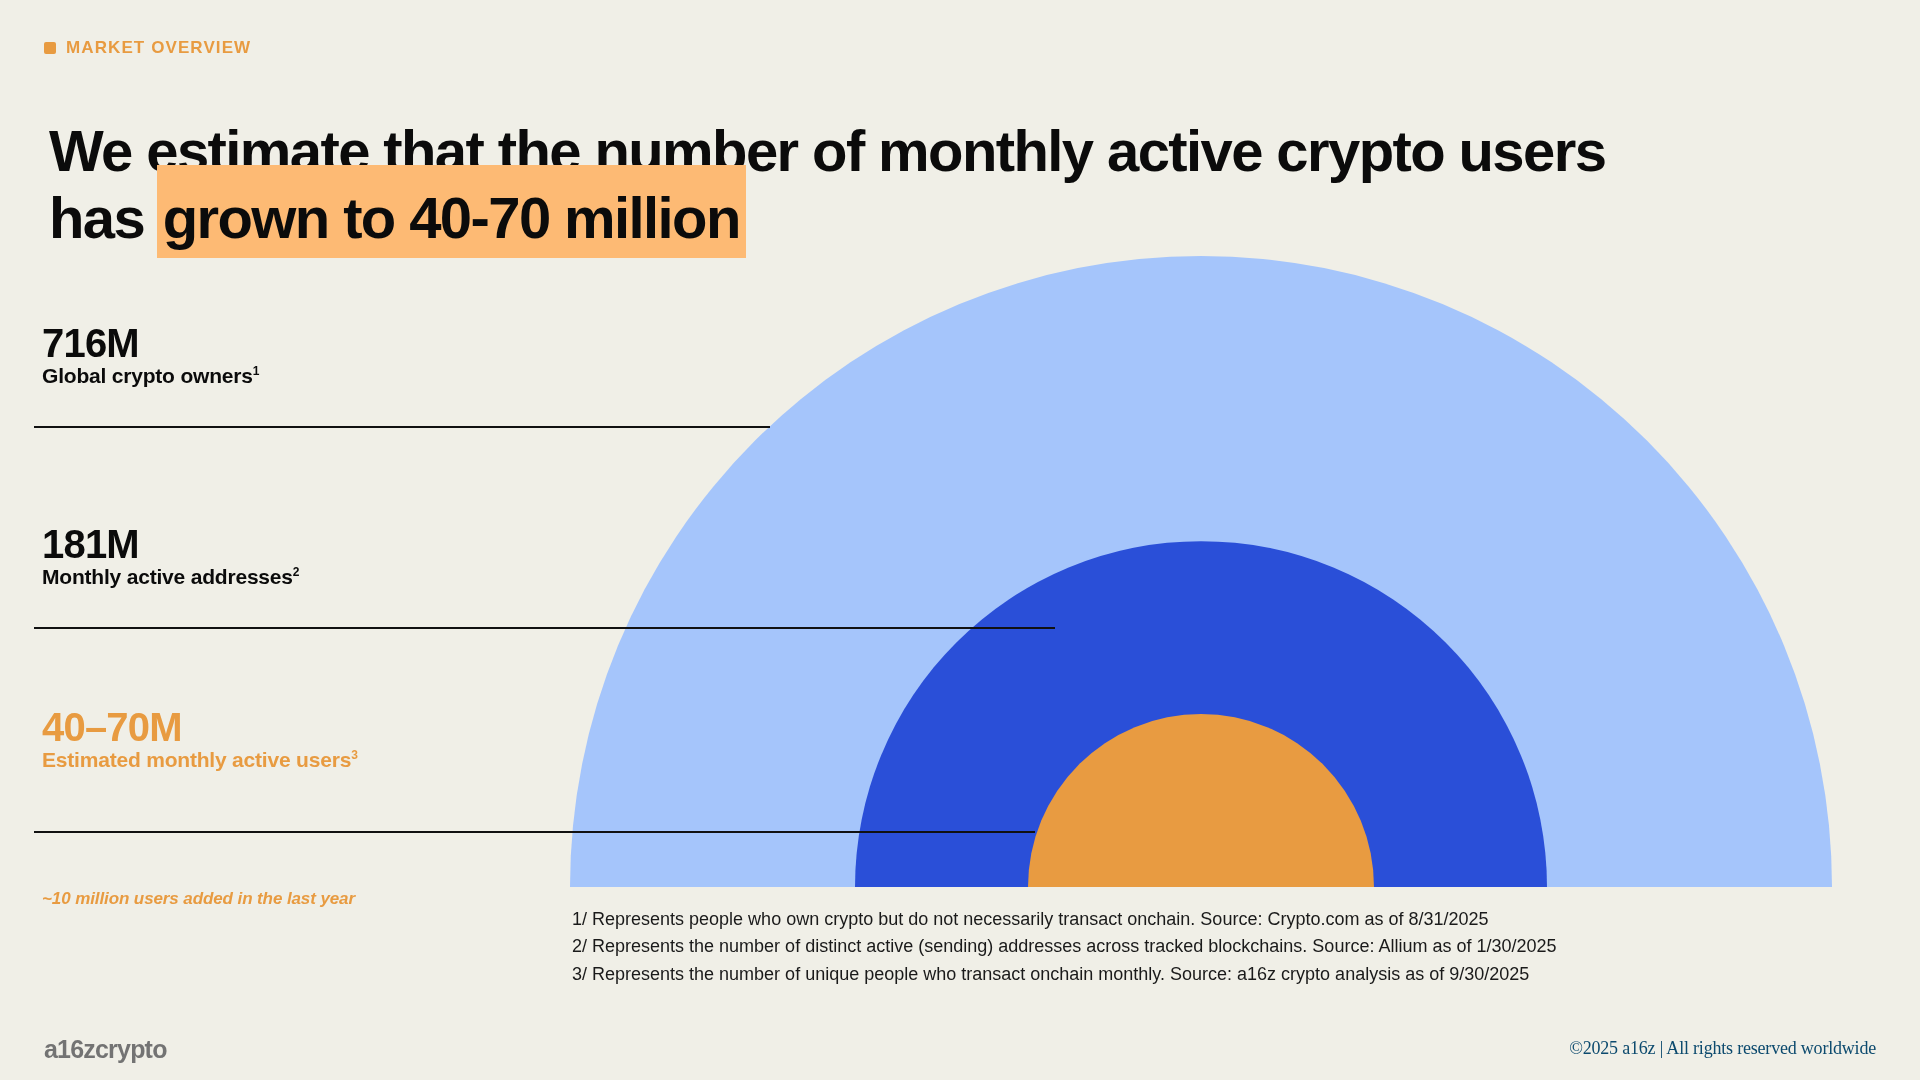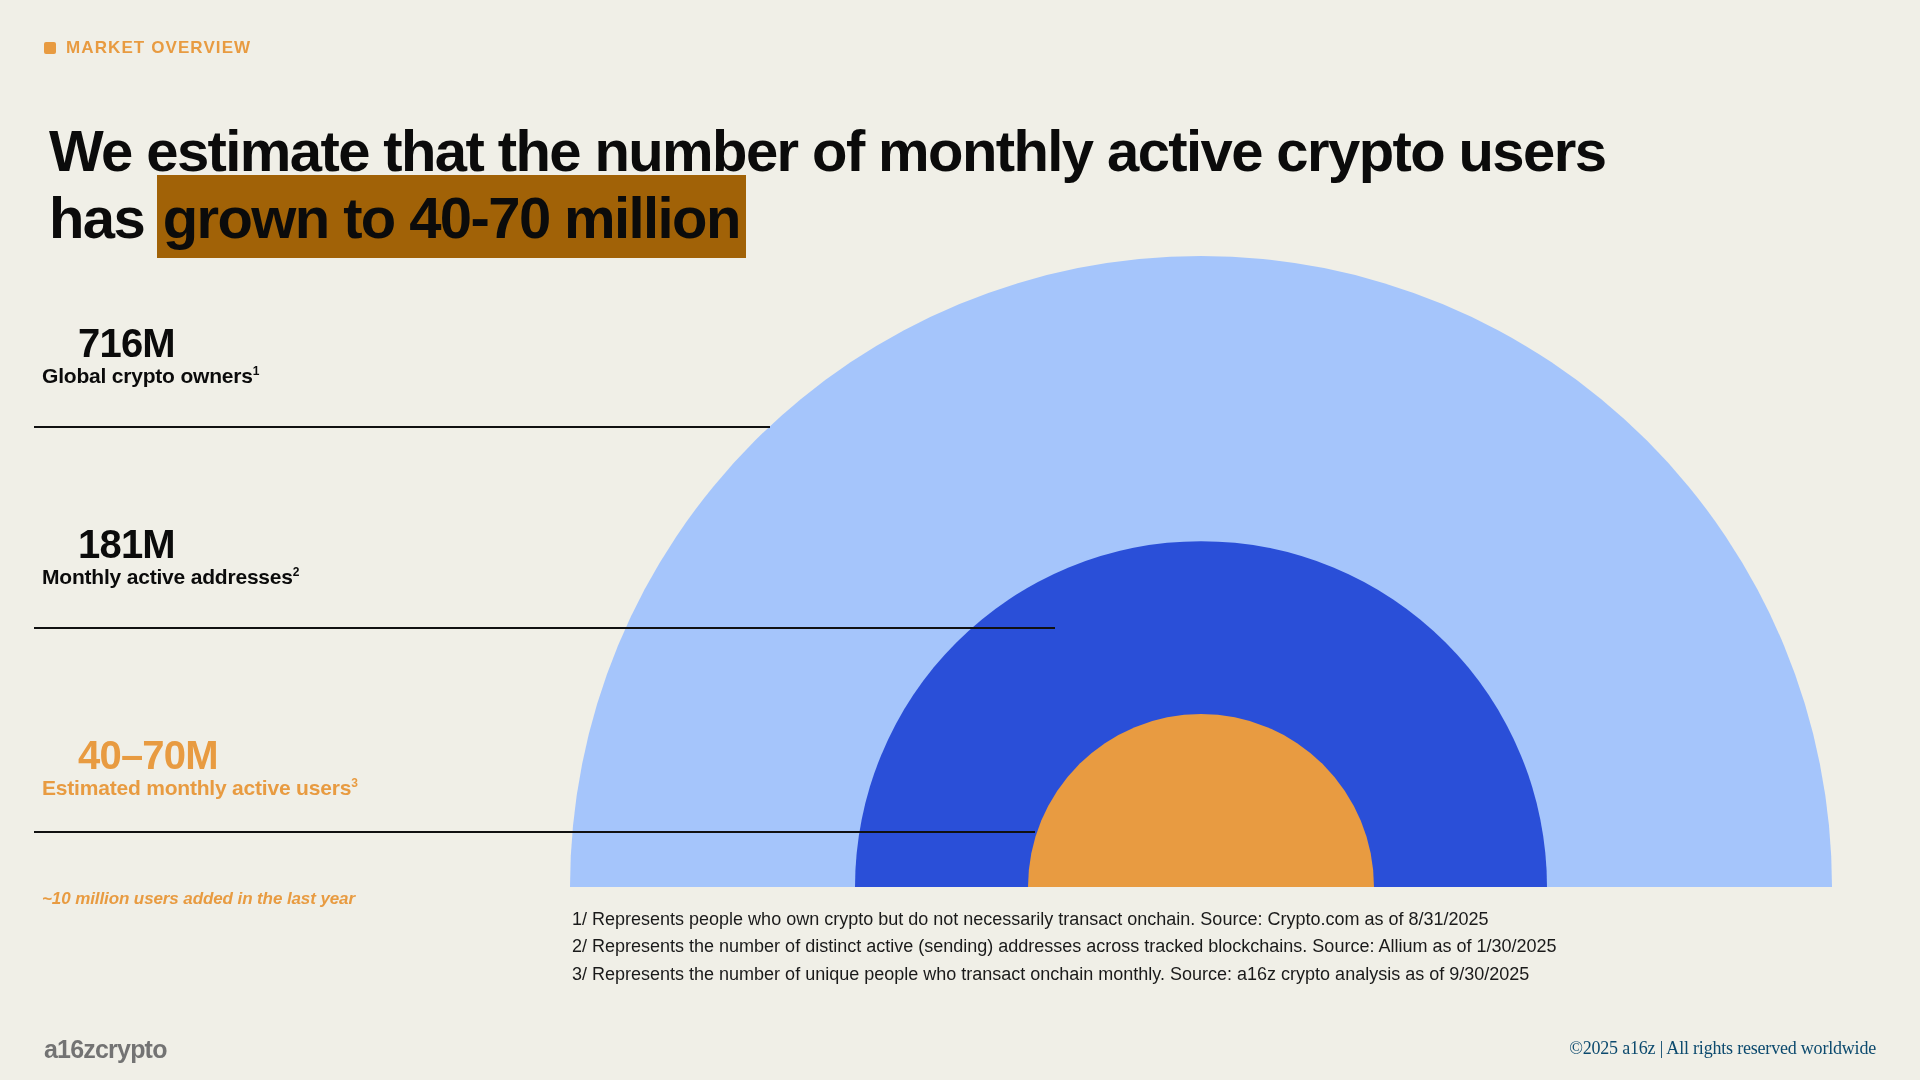--- a/index.html
+++ b/index.html
@@ -56,24 +56,24 @@
     width: 1700px;
     font-size: 58px;
     line-height: 1.16;
     font-weight: 700;
     color: #0B0B0B;
     letter-spacing: -1.6px;
     font-family: "Liberation Sans", sans-serif;
   }
   .headline .hl-line { display: block; white-space: pre; }
   .highlight {
-    background: #a16207;
+    background: #fdba74;
     box-decoration-break: clone;
     -webkit-box-decoration-break: clone;
-    padding: 10px 6px 8px 6px;
+    padding: 20px 6px 8px 6px;
     margin-left: -2px;
   }
 
   
   .chart {
     position: absolute;
     left: 0;
     top: 0;
     width: 1920px;
     height: 1080px;
@@ -85,21 +85,20 @@
     position: absolute;
     left: 42px;
   }
   .stat-value {
     font-size: 40px;
     font-weight: 700;
     letter-spacing: -0.8px;
     color: #0B0B0B;
     line-height: 1.05;
     font-family: "Liberation Sans", sans-serif;
-    margin-left: 36px;
   }
   .stat-label {
     font-size: 21px;
     font-weight: 700;
     color: #0B0B0B;
     letter-spacing: -0.2px;
     font-family: "Liberation Sans", sans-serif;
   }
   .stat-label sup {
     font-size: 12px;
@@ -190,21 +189,21 @@
   <div class="stat" style="top:322px;">
     <div class="stat-value">716M</div>
     <div class="stat-label"><span>Global crypto owners</span><sup>1</sup></div>
   </div>
 
   <div class="stat" style="top:523px;">
     <div class="stat-value">181M</div>
     <div class="stat-label"><span>Monthly active addresses</span><sup>2</sup></div>
   </div>
 
-  <div class="stat accent" style="top:734px;">
+  <div class="stat accent" style="top:706px;">
     <div class="stat-value">40–70M</div>
     <div class="stat-label"><span>Estimated monthly active users</span><sup>3</sup></div>
   </div>
 
   <div class="stat-note" style="top:889px;">~10 million users added in the last year</div>
 
   <div class="footnotes">
     <span class="footnote">1/ Represents people who own crypto but do not necessarily transact onchain. Source: Crypto.com as of 8/31/2025</span>
     <span class="footnote">2/ Represents the number of distinct active (sending) addresses across tracked blockchains. Source: Allium as of 1/30/2025</span>
     <span class="footnote">3/ Represents the number of unique people who transact onchain monthly. Source: a16z crypto analysis as of 9/30/2025</span>

